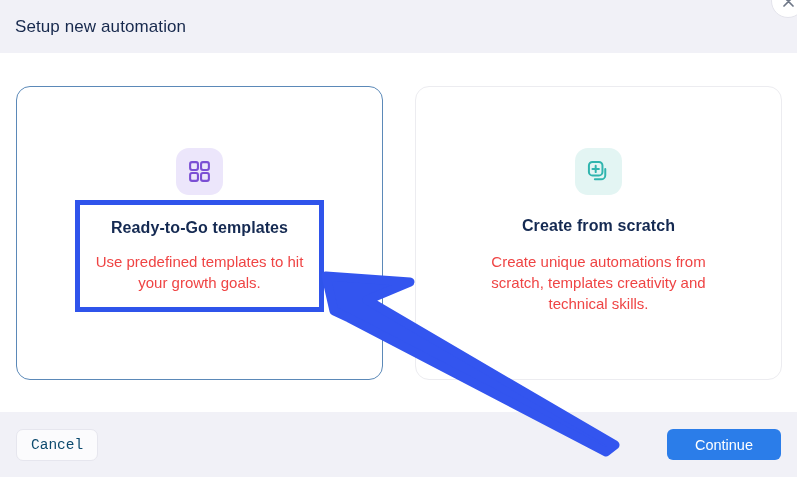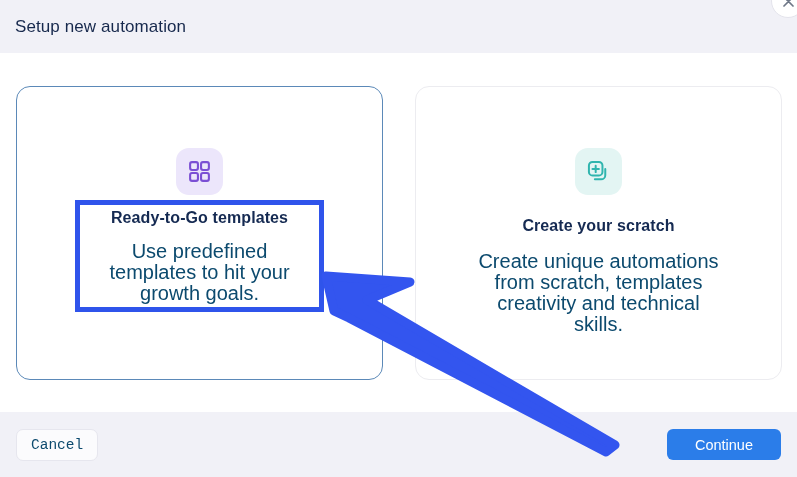--- a/index.html
+++ b/index.html
@@ -93,23 +93,23 @@
   .card-heading {
     margin-top: 22px;
     font-size: 16px;
     font-weight: bold;
     color: #152a52;
     text-align: right;
     letter-spacing: 0.1px;
   }
   .card-desc {
     margin-top: 16px;
-    font-size: 20px;
+    font-size: 15px;
     line-height: 21px;
-    color: #0c4a6e;
+    color: #ef4444;
     text-align: center;
     width: 250px;
   }
 
   
   .highlight-box {
     position: absolute;
     left: 75px;
     top: 200px;
     width: 249px;
@@ -212,21 +212,21 @@
     </div>
 
     <div class="card card-right">
       <div class="card-icon icon-scratch">
         <svg width="25" height="25" viewBox="0 0 24 24">
           <path d="M8.5 19.5 h6 a4 4 0 0 0 4 -4 v-6" fill="none" stroke="#2fb5ae" stroke-width="1.9" stroke-linecap="round"></path>
           <rect x="2.8" y="2.8" width="13" height="13" rx="3.4" fill="none" stroke="#2fb5ae" stroke-width="1.9"></rect>
           <path d="M9.3 6.4 v6.2 M6.2 9.5 h6.2" stroke="#2fb5ae" stroke-width="1.9" stroke-linecap="round" fill="none"></path>
         </svg>
       </div>
-      <div class="card-heading">Create your scratch</div>
+      <div class="card-heading">Create from scratch</div>
       <div class="card-desc">Create unique automations from scratch, templates creativity and technical skills.</div>
     </div>
   </div>
 
   <div class="highlight-box">
     <div class="highlight-inner">
       <div class="card-heading">Ready-to-Go templates</div>
       <div class="card-desc">Use predefined templates to hit your growth goals.</div>
     </div>
   </div>

